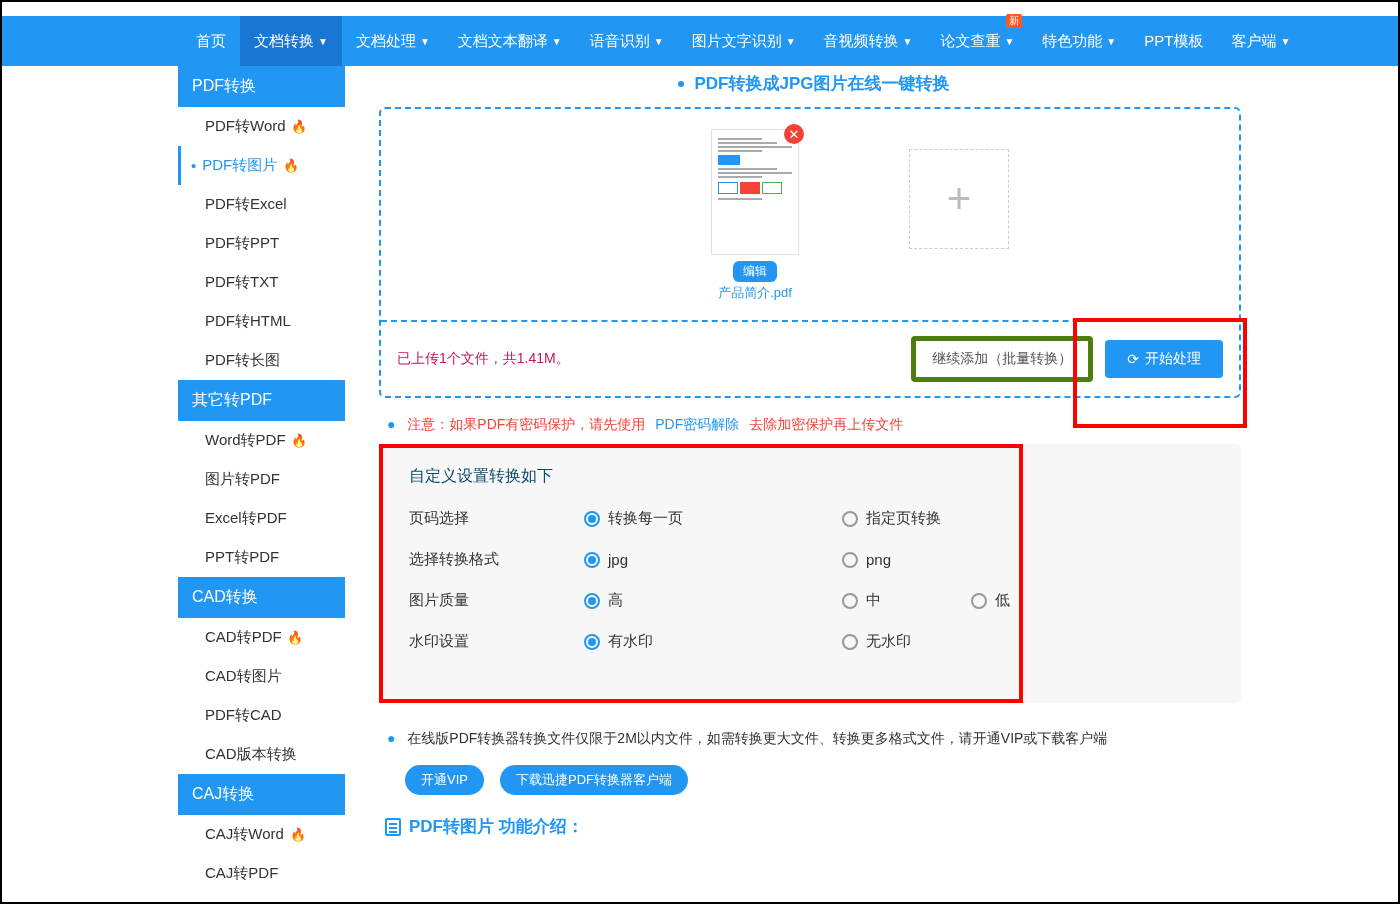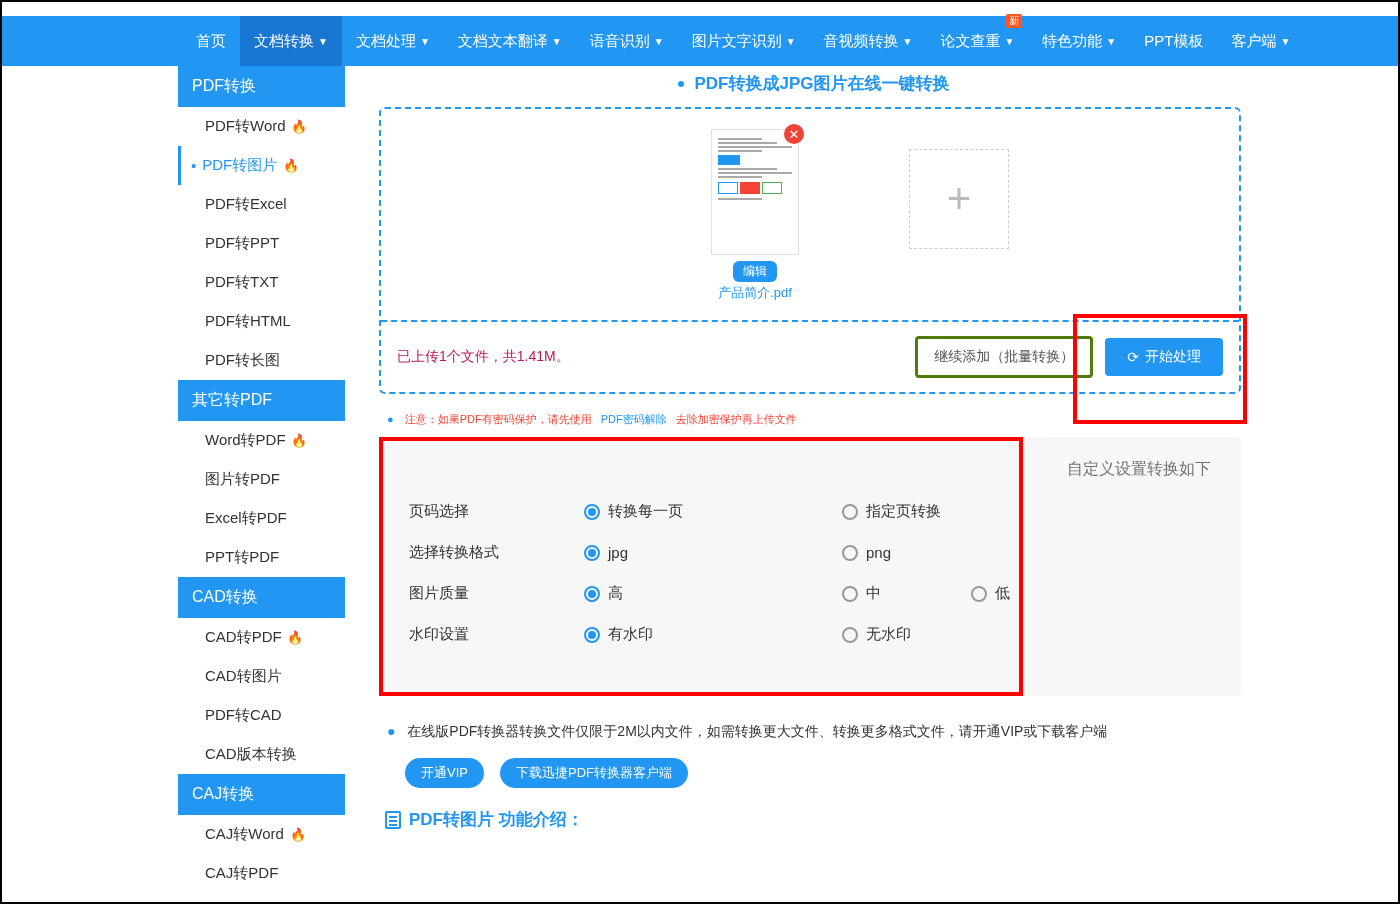--- a/index.html
+++ b/index.html
@@ -28,29 +28,29 @@
 .thumb-line.short { width: 60%; }
 .thumb-line.med { width: 80%; }
 .thumb-block { height: 10px; background: #2196f3; width: 30%; margin: 3px 0; }
 .close-badge { position: absolute; top: -6px; right: -6px; width: 20px; height: 20px; background: #f44336; color: #fff; border-radius: 50%; display: flex; align-items: center; justify-content: center; font-size: 13px; cursor: pointer; }
 .edit-btn { background: #2196f3; color: #fff; border: none; padding: 2px 10px; font-size: 12px; margin: 6px 0 2px; cursor: pointer; border-radius: 6px; }
 .file-name { color: #2196f3; font-size: 13px; }
 .add-more { width: 100px; height: 100px; border: 1px dashed #ccc; display: flex; align-items: center; justify-content: center; color: #bbb; font-size: 42px; font-weight: 200; cursor: pointer; margin-top: 20px; }
 .status-bar { display: flex; align-items: center; justify-content: space-between; border-top: 2px dashed #2196f3; margin: 18px -20px -12px; padding: 14px 16px; }
 .status-text { color: #be185d; font-size: 14px; }
 .status-actions { display: flex; gap: 12px; align-items: center; }
-.btn-outline { border: 3px solid #4d7c0f; background: #fff; padding: 9px 16px; font-size: 14px; color: #555; cursor: pointer; border-radius: 4px; }
+.btn-outline { border: 5px solid #4d7c0f; background: #fff; padding: 9px 16px; font-size: 14px; color: #555; cursor: pointer; border-radius: 4px; }
 .btn-primary { background: #2196f3; color: #fff; border: none; padding: 10px 22px; font-size: 14px; cursor: pointer; border-radius: 4px; display: flex; align-items: center; gap: 6px; }
 .highlight-box-1 { position: absolute; border: 4px solid #f00; pointer-events: none; right: -8px; bottom: -32px; width: 174px; height: 110px; }
-.notice-row { padding: 18px 0 10px 8px; font-size: 11px; }
+.notice-row { padding: 18px 0 10px 8px; font-size: 14px; }
 .bullet-blue { color: #2196f3; margin-right: 8px; }
 .notice-red { color: #f44336; }
 .notice-link { color: #2196f3; margin: 0 6px; }
 .settings-panel { background: #f7f7f7; border-radius: 6px; padding: 22px 30px 30px; position: relative; }
-.settings-title { text-align: right; color: #737373; font-size: 16px; margin-bottom: 18px; }
+.settings-title { text-align: left; color: #0c4a6e; font-size: 16px; margin-bottom: 18px; }
 .setting-row { display: flex; align-items: center; margin: 22px 0; font-size: 15px; color: #333; }
 .setting-label { width: 175px; }
 .radio-opt { display: flex; align-items: center; margin-right: 90px; }
 .radio-opt.wide { width: 168px; }
 .radio-circle { width: 16px; height: 16px; border: 2px solid #999; border-radius: 50%; margin-right: 8px; display: flex; align-items: center; justify-content: center; }
 .radio-circle.checked { border-color: #2196f3; }
 .radio-circle.checked::after { content: ""; width: 8px; height: 8px; background: #2196f3; border-radius: 50%; }
 .highlight-box-2 { position: absolute; border: 4px solid #f00; top: 0; left: 0; right: 218px; bottom: 0; pointer-events: none; }
 .info-row { padding: 24px 0 6px 8px; font-size: 14px; color: #333; line-height: 1.6; }
 .pill-btns { display: flex; gap: 16px; margin: 10px 0 10px 26px; }

